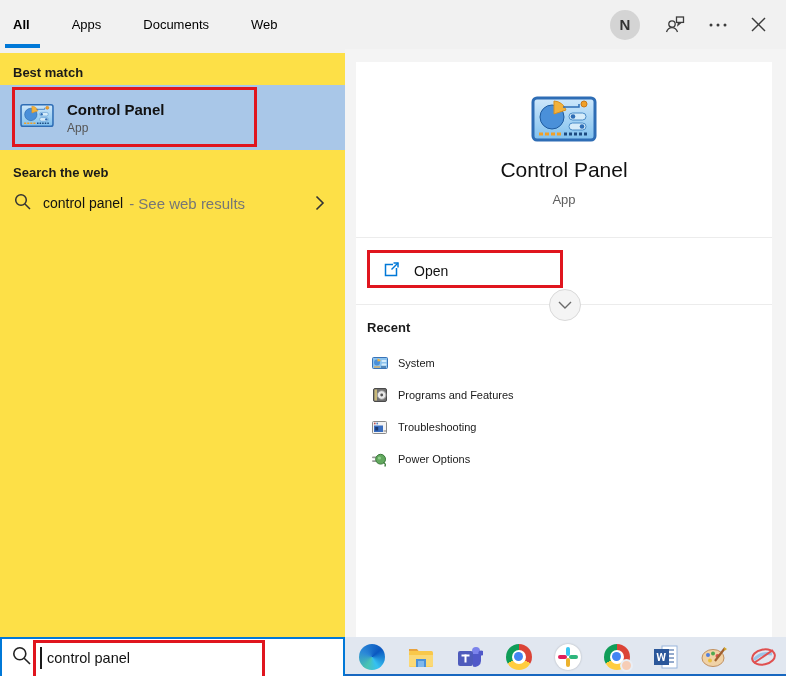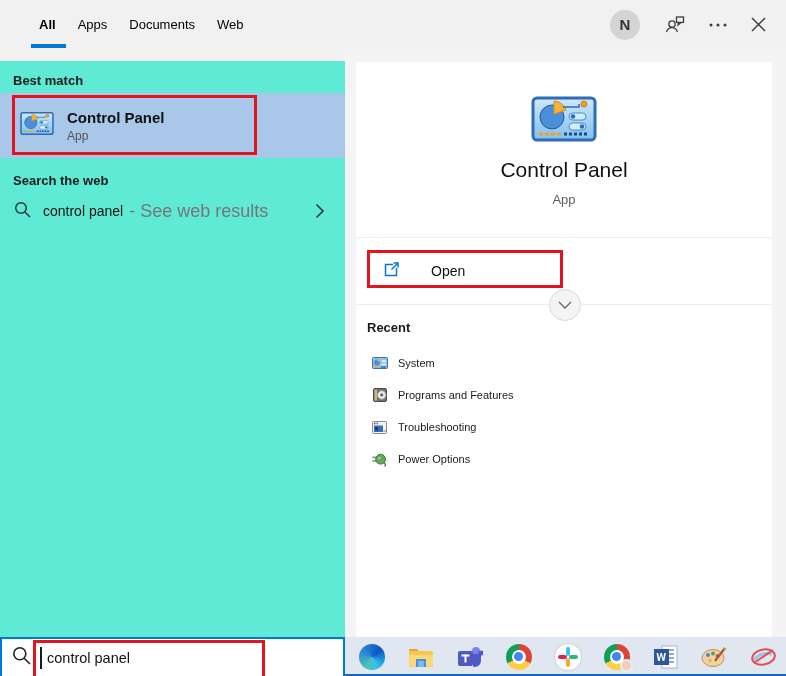--- a/index.html
+++ b/index.html
@@ -1,54 +1,54 @@
 <!DOCTYPE html>
 <html><head>
 <meta charset="utf-8">
 <style>
   html,body{margin:0;padding:0;background:#888;}
   .screen{position:relative;width:786px;height:676px;overflow:hidden;background:#f1f1f1;
     font-family:"Liberation Sans","DejaVu Sans",sans-serif;color:#1a1a1a;margin:0 auto;}
   .abs{position:absolute;}
   
   .topbar{position:absolute;top:0;left:0;width:100%;height:49px;background:#f1f1f1;display:flex;align-items:center;}
-  .tabs{display:flex;align-items:stretch;height:100%;margin-left:39px;gap:22px;}
+  .tabs{display:flex;align-items:stretch;height:100%;margin-left:13px;gap:42px;}
   .tab{position:relative;display:flex;align-items:center;font-size:13px;color:#000000;cursor:default;}
   .tab.sel{color:#000;font-weight:700;}
   .tab.sel::after{content:"";position:absolute;left:-8px;right:-10px;bottom:1px;height:4px;background:#0078d7;}
   .tab .caret{margin-left:7px;display:flex;align-items:center;}
   .topright{margin-left:auto;margin-right:20px;display:flex;align-items:center;gap:24px;}
   .avatar{width:30px;height:30px;border-radius:50%;background:#d4d4d4;display:flex;align-items:center;justify-content:center;
     font-size:15px;font-weight:600;color:#333;}
   .tbicon{display:flex;align-items:center;justify-content:center;}
   
   .main{position:absolute;top:49px;left:0;width:100%;height:588px;}
-  .leftpane{position:absolute;left:0;top:12px;width:345px;height:100%;background:#5eead4;}
+  .leftpane{position:absolute;left:0;top:4px;width:345px;height:100%;background:#fde047;}
   .rightarea{position:absolute;left:345px;top:0;width:441px;height:100%;background:#f4f4f4;}
   .card{position:absolute;left:11px;top:13px;width:416px;bottom:0;background:#fff;}
   .sechdr{font-size:13px;font-weight:700;color:#1a1a1a;}
   
   .bm-hdr{position:absolute;left:13px;top:12px;}
   .bm-row{position:absolute;left:0;top:32px;width:100%;height:65px;background:#a9c7e8;display:flex;align-items:center;padding-left:20px;box-sizing:border-box;}
   .bm-txt{margin-left:13px;display:flex;flex-direction:column;}
   .bm-title{font-size:15px;font-weight:600;color:#111;}
   .bm-sub{font-size:12px;color:#555;margin-top:3px;}
   .redbox{border:3px solid #e0151e;box-sizing:border-box;pointer-events:none;z-index:5;}
   
   .web-hdr{position:absolute;left:13px;top:112px;}
   .web-row{position:absolute;left:0;top:129px;width:100%;height:42px;display:flex;align-items:center;padding:0 14px;box-sizing:border-box;}
   .web-q{font-size:14px;color:#111;margin-left:12px;}
-  .web-hint{font-size:18px;color:#767676;margin-left:6px;}
+  .web-hint{font-size:15px;color:#767676;margin-left:6px;}
   .web-chev{margin-left:auto;display:flex;align-items:center;margin-right:6px;}
   
   .hero-icon{position:absolute;left:175px;top:34px;}
   .hero-title{position:absolute;left:0;top:96px;width:100%;text-align:center;font-size:21px;color:#111;}
   .hero-type{position:absolute;left:0;top:130px;width:100%;text-align:center;font-size:13px;color:#5f5f5f;}
   .divider{position:absolute;left:0;width:100%;height:1px;background:#ececec;}
-  .open-row{position:absolute;left:0;top:176px;width:100%;height:66px;display:flex;align-items:center;padding-left:27px;box-sizing:border-box;gap:17px;}
+  .open-row{position:absolute;left:0;top:176px;width:100%;height:66px;display:flex;align-items:center;padding-left:27px;box-sizing:border-box;}
   .open-lbl{font-size:14px;color:#111;margin-left:14px;}
   .expand{position:absolute;left:193px;top:227px;width:32px;height:32px;border-radius:50%;background:#f4f4f4;border:1px solid #d9d9d9;
     display:flex;align-items:center;justify-content:center;z-index:3;box-sizing:border-box;}
   .recent{position:absolute;left:0;top:258px;right:10px;}
   .recent .sechdr{margin-left:11px;margin-bottom:12px;}
   .r-row{height:32px;display:flex;align-items:center;gap:10px;padding-left:15px;}
   .r-lbl{font-size:11px;color:#1a1a1a;}
   .ric{width:17px;display:flex;align-items:center;justify-content:center;}
   
   .bottombar{position:absolute;left:0;bottom:0;width:100%;height:39px;}

